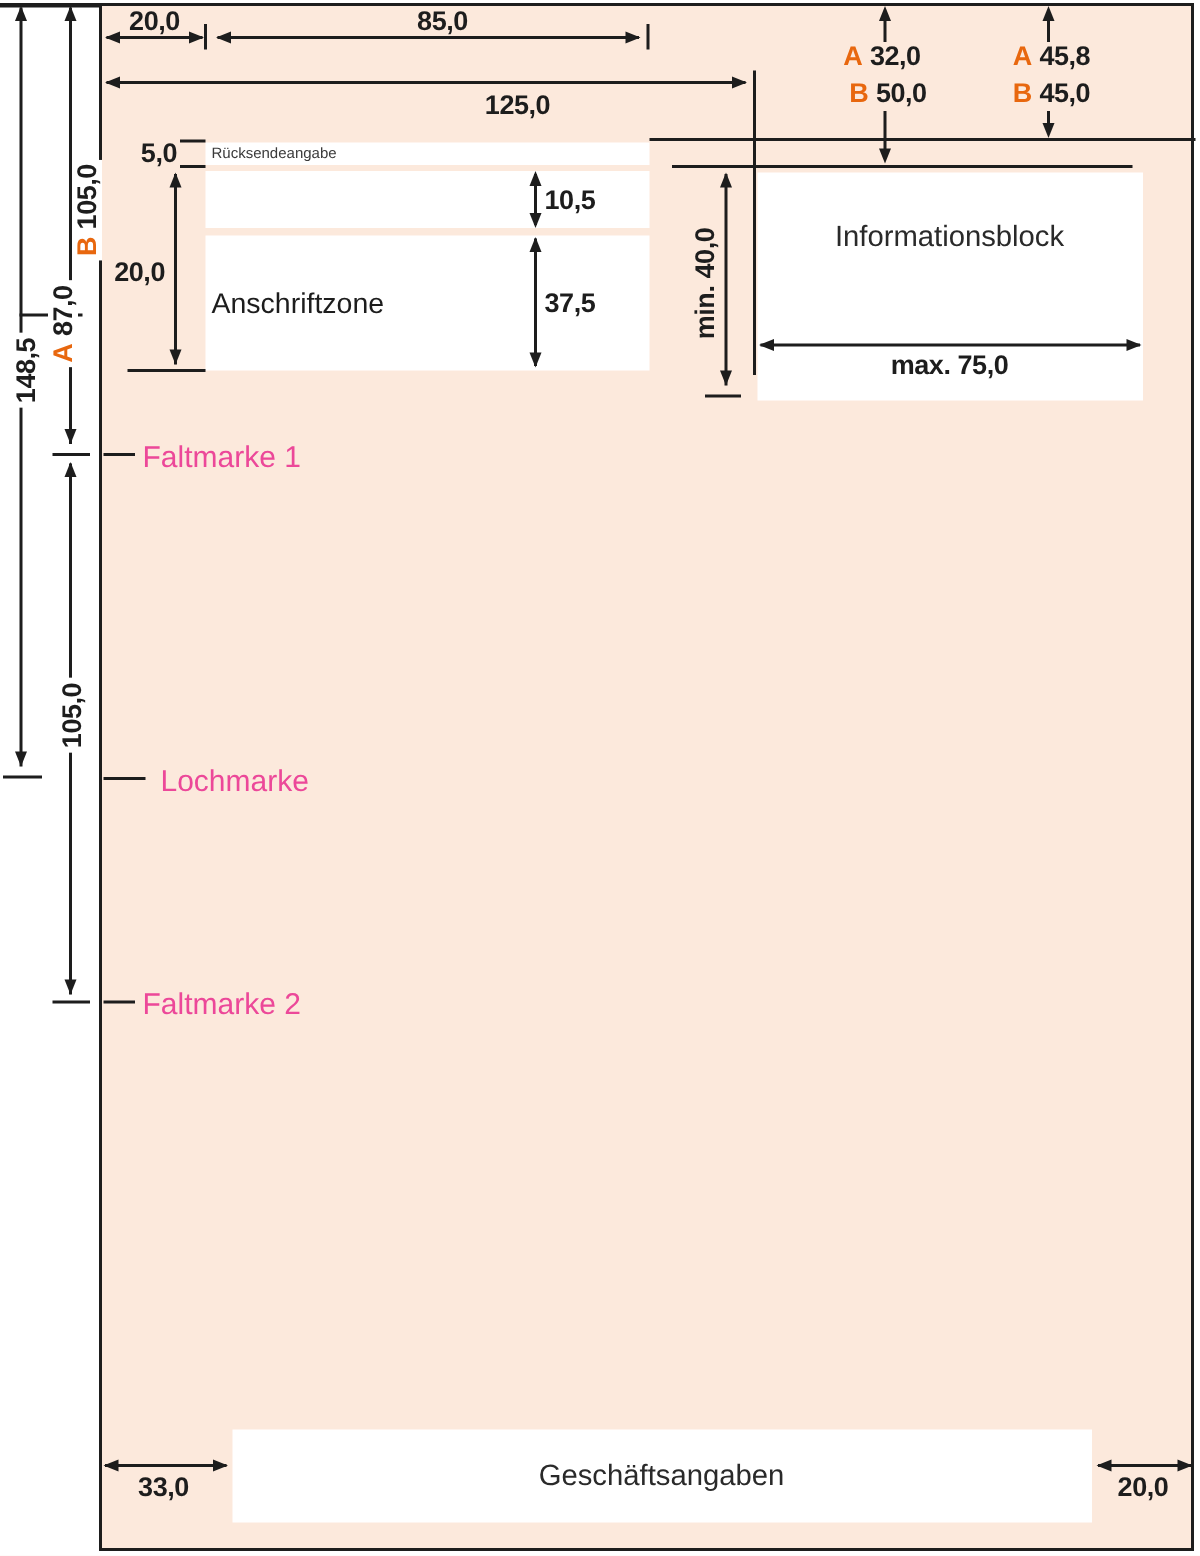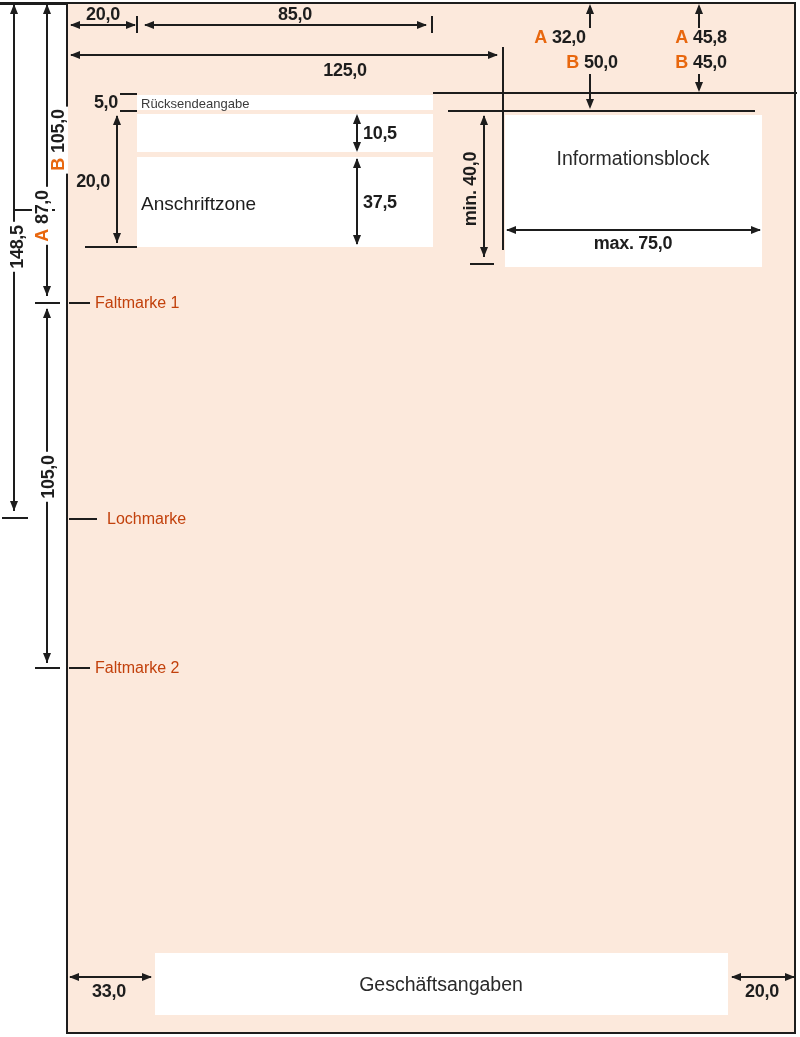--- a/index.html
+++ b/index.html
@@ -23,22 +23,22 @@
   .ah.right{border-width:4px 0 4px 10px; border-left-color:var(--line,#1d1d1d); }
   .lbl{ position:absolute; line-height:1; white-space:nowrap; }
   .num{ font-weight:bold; font-size:18px; letter-spacing:-0.3px; }
   .cc{ transform:translate(-50%,-50%); }           
   .cr{ transform:translate(-100%,-50%); }          
   .cl{ transform:translate(0,-50%); }              
   .rot{ transform:translate(-50%,-50%) rotate(-90deg); background:#ffffff; padding:1px 3px; }
   .rot.onpage{ background:transparent; }
   .k{ color:var(--accent,#e8670e); font-weight:bold; margin-right:5px; }
   .zone-label{ font-size:19px; color:#1d1d1d; }
-  .rueck-label{ font-size:13px; color:#3a3a3a; }
-  .mark-label{ font-size:16px; color:#c2410c; }
+  .rueck-label{ font-size:10px; color:#3a3a3a; }
+  .mark-label{ font-size:20px; color:#ec4899; }
   .big-label{ font-size:19.5px; color:#2a2a2a; }
 </style>
 </head>
 <body>
 
 <div class="canvas">
 
   <div class="page"></div>
 
   <div class="hl" style="left:0;top:2px;width:66px;height:2.5px"></div>
@@ -83,21 +83,21 @@
   <div class="lbl num cc" style="left:295px;top:14px">85,0</div>
 
   <div class="hl thin" style="left:71px;top:54px;width:426px"></div>
   <div class="ah left" style="left:70px;top:50.8px"></div>
   <div class="ah right" style="left:488px;top:50.8px"></div>
   <div class="lbl num cc" style="left:345px;top:70px">125,0</div>
   <div class="vl" style="left:502px;top:47px;height:203px"></div>
 
   <div class="vl" style="left:589px;top:14px;height:14px"></div>
   <div class="ah up" style="left:585.8px;top:4px"></div>
-  <div class="lbl num cc" style="left:560px;top:37px"><span class="k">A</span><span>32,0</span></div>
+  <div class="lbl num cc" style="left:588px;top:37px"><span class="k">A</span><span>32,0</span></div>
   <div class="lbl num cc" style="left:592px;top:62px"><span class="k">B</span><span>50,0</span></div>
   <div class="vl" style="left:589px;top:74px;height:26px"></div>
   <div class="ah down" style="left:585.8px;top:99px"></div>
 
   <div class="vl" style="left:698px;top:14px;height:14px"></div>
   <div class="ah up" style="left:694.8px;top:4px"></div>
   <div class="lbl num cc" style="left:701px;top:37px"><span class="k">A</span><span>45,8</span></div>
   <div class="lbl num cc" style="left:701px;top:62px"><span class="k">B</span><span>45,0</span></div>
   <div class="vl" style="left:698px;top:74px;height:9px"></div>
   <div class="ah down" style="left:694.8px;top:82px"></div>

